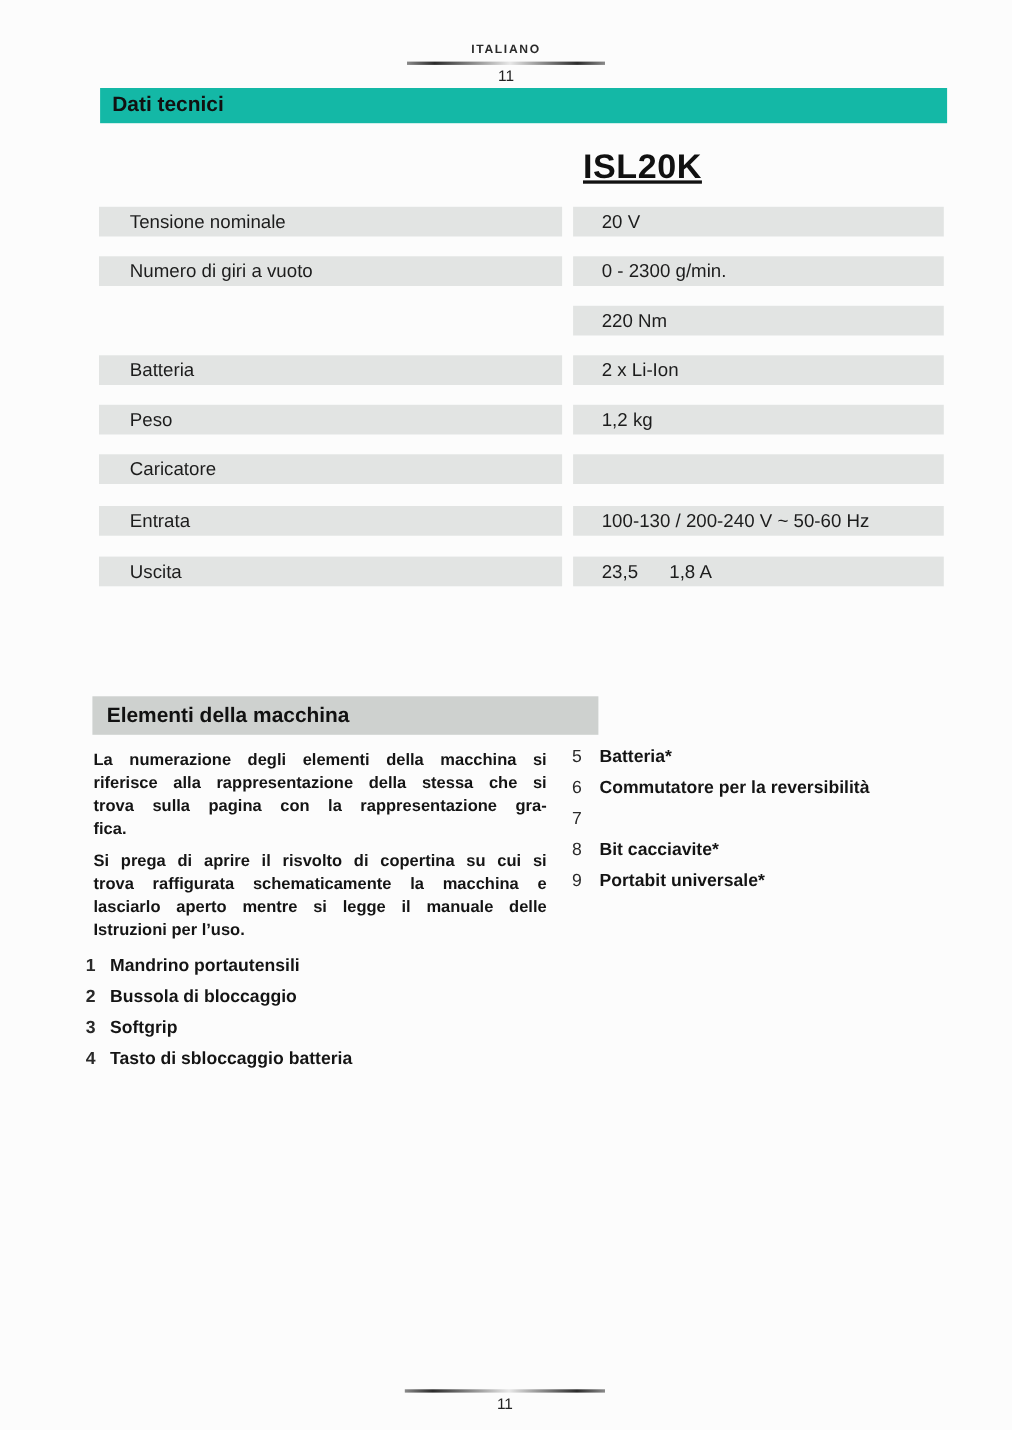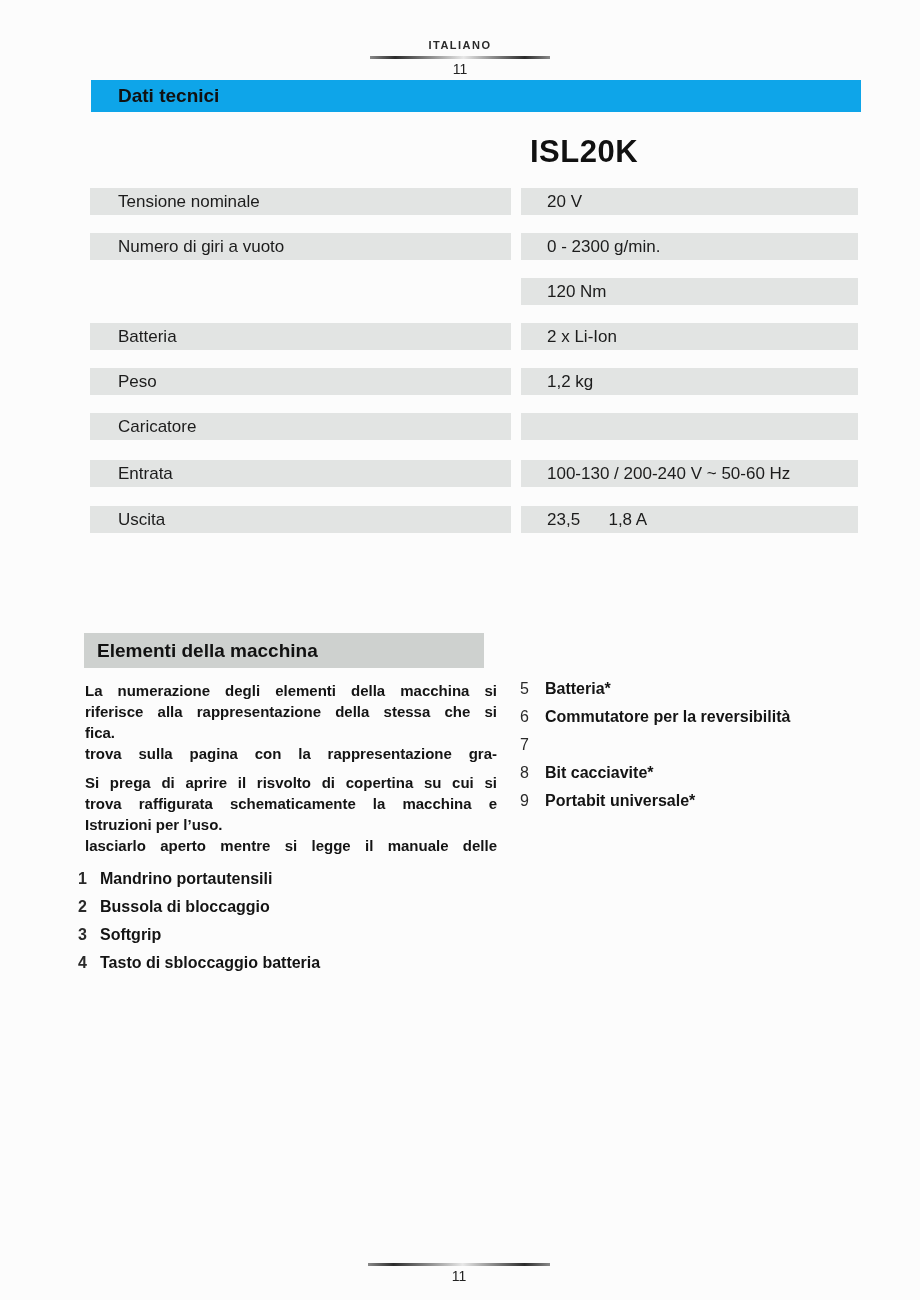--- a/index.html
+++ b/index.html
@@ -19,25 +19,25 @@
   .rule{height:3px;margin-top:5px;
         background:linear-gradient(90deg,#8a8a8a 0%,#2b2b2b 14%,#e8e8e8 52%,#2b2b2b 86%,#8a8a8a 100%);}
   .pg-num{margin-top:2px;font-size:14px;color:#222;}
   .pg-foot{position:absolute;left:368px;top:1258px;width:182px;text-align:center;}
 
   
   .section-bar{
     position:absolute;display:flex;align-items:center;
     font-weight:700;font-size:19px;color:#111;
   }
-  .bar-dati{left:91px;top:80px;width:770px;height:32px;background:#0ea5e9;padding-left:27px;box-sizing:border-box;}
-  .bar-elementi{left:84px;top:633px;width:400px;height:35px;background:#ced1cf;padding-left:13px;box-sizing:border-box;}
+  .bar-dati{left:91px;top:80px;width:770px;height:32px;background:#14b8a6;padding-left:11px;box-sizing:border-box;}
+  .bar-elementi{left:84px;top:633px;width:460px;height:35px;background:#ced1cf;padding-left:13px;box-sizing:border-box;}
 
   
-  .model{position:absolute;left:530px;top:134px;font-size:31px;font-weight:700;color:#111;letter-spacing:.5px;}
+  .model{position:absolute;left:530px;top:134px;font-size:31px;font-weight:700;color:#111;letter-spacing:.5px;text-decoration:underline;}
 
   
   .spec-row{position:absolute;left:0;width:920px;height:27px;}
   .spec-label,.spec-value{
     position:absolute;top:0;height:27px;background:#e2e4e3;
     display:flex;align-items:center;font-size:17px;color:#1c1c1c;
     box-sizing:border-box;white-space:pre;
   }
   .spec-label{left:90px;width:421px;padding-left:28px;}
   .spec-label.indent{}
@@ -76,21 +76,21 @@
 
   <div class="spec-row" style="top:188px">
     <div class="spec-label">Tensione nominale</div>
     <div class="spec-value">20 V</div>
   </div>
   <div class="spec-row" style="top:233px">
     <div class="spec-label">Numero di giri a vuoto</div>
     <div class="spec-value">0 - 2300 g/min.</div>
   </div>
   <div class="spec-row" style="top:278px">
-    <div class="spec-value">120 Nm</div>
+    <div class="spec-value">220 Nm</div>
   </div>
   <div class="spec-row" style="top:323px">
     <div class="spec-label">Batteria</div>
     <div class="spec-value">2 x Li-Ion</div>
   </div>
   <div class="spec-row" style="top:368px">
     <div class="spec-label">Peso</div>
     <div class="spec-value">1,2 kg</div>
   </div>
   <div class="spec-row" style="top:413px">
@@ -106,29 +106,29 @@
     <div class="spec-value">23,5      1,8 A</div>
   </div>
 
   <div class="section-bar bar-elementi">
     <span>Elementi della macchina</span>
   </div>
 
   <div class="para" style="top:680px">
     <div class="ln">La numerazione degli elementi della macchina si</div>
     <div class="ln">riferisce alla rappresentazione della stessa che si</div>
+    <div class="ln">trova sulla pagina con la rappresentazione gra-</div>
     <div class="ln last">fica.</div>
-    <div class="ln">trova sulla pagina con la rappresentazione gra-</div>
   </div>
 
   <div class="para" style="top:772px">
     <div class="ln">Si prega di aprire il risvolto di copertina su cui si</div>
     <div class="ln">trova raffigurata schematicamente la macchina e</div>
+    <div class="ln">lasciarlo aperto mentre si legge il manuale delle</div>
     <div class="ln last">Istruzioni per l’uso.</div>
-    <div class="ln">lasciarlo aperto mentre si legge il manuale delle</div>
   </div>
 
   <div class="num-list nl-left">
     <div class="num-item">
       <span class="n">1</span>
       <span>Mandrino portautensili</span>
     </div>
     <div class="num-item">
       <span class="n">2</span>
       <span>Bussola di bloccaggio</span>

